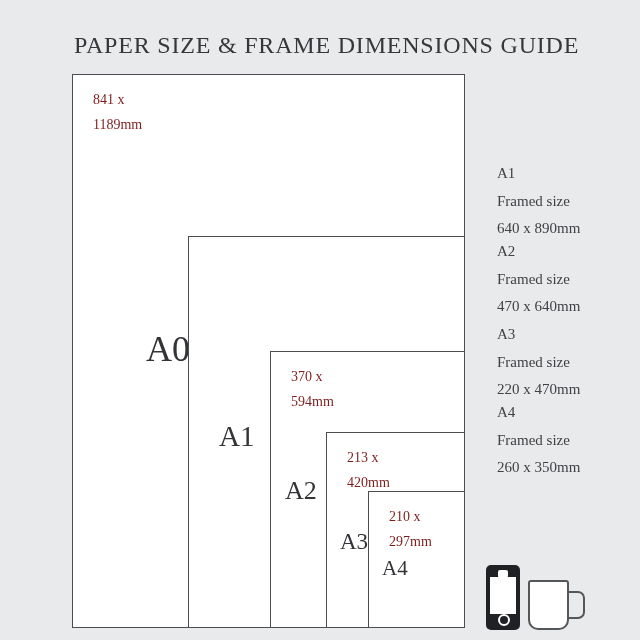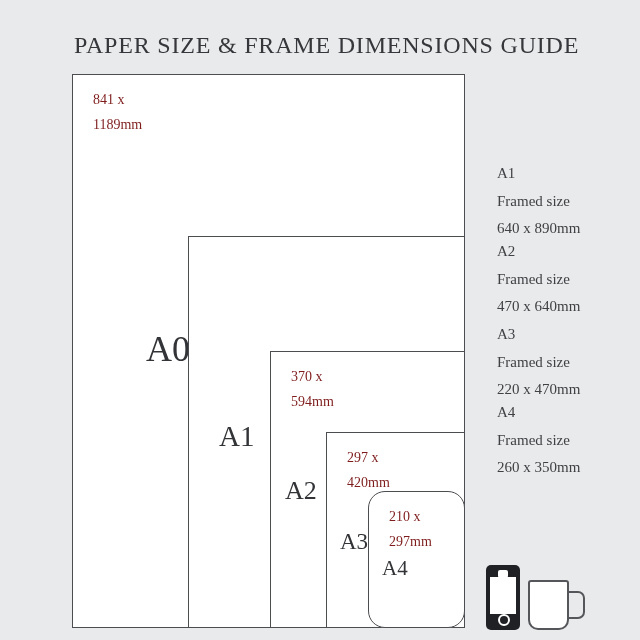--- a/index.html
+++ b/index.html
@@ -29,21 +29,21 @@
   
   .paper {
     position: absolute;
     background: #ffffff;
     border: 1.5px solid #4c4d50;
   }
   .p0 { left: 64px;  top: 66px;  width: 393px; height: 554px; }
   .p1 { left: 180px; top: 228px; width: 277px; height: 392px; }
   .p2 { left: 262px; top: 343px; width: 195px; height: 277px; }
   .p3 { left: 318px; top: 424px; width: 139px; height: 196px; }
-  .p4 { left: 360px; top: 483px; width: 97px;  height: 137px; border-radius: 17px; }
+  .p4 { left: 360px; top: 483px; width: 97px;  height: 137px; }
   .dims {
     position: absolute;
     left: 12px;
     top: 8px;
     font-size: 14px;
     line-height: 17px;
     color: #7f1d1d;
   }
   .dims span { display: block; }
   .size-label {
@@ -138,21 +138,21 @@
   <div class="paper p2">
     <div class="dims">
       <span>370 x</span>
       <span>594mm</span>
     </div>
     <div class="size-label">A2</div>
   </div>
 
   <div class="paper p3">
     <div class="dims">
-      <span>297 x</span>
+      <span>213 x</span>
       <span>420mm</span>
     </div>
     <div class="size-label">A3</div>
   </div>
 
   <div class="paper p4">
     <div class="dims">
       <span>210 x</span>
       <span>297mm</span>
     </div>

